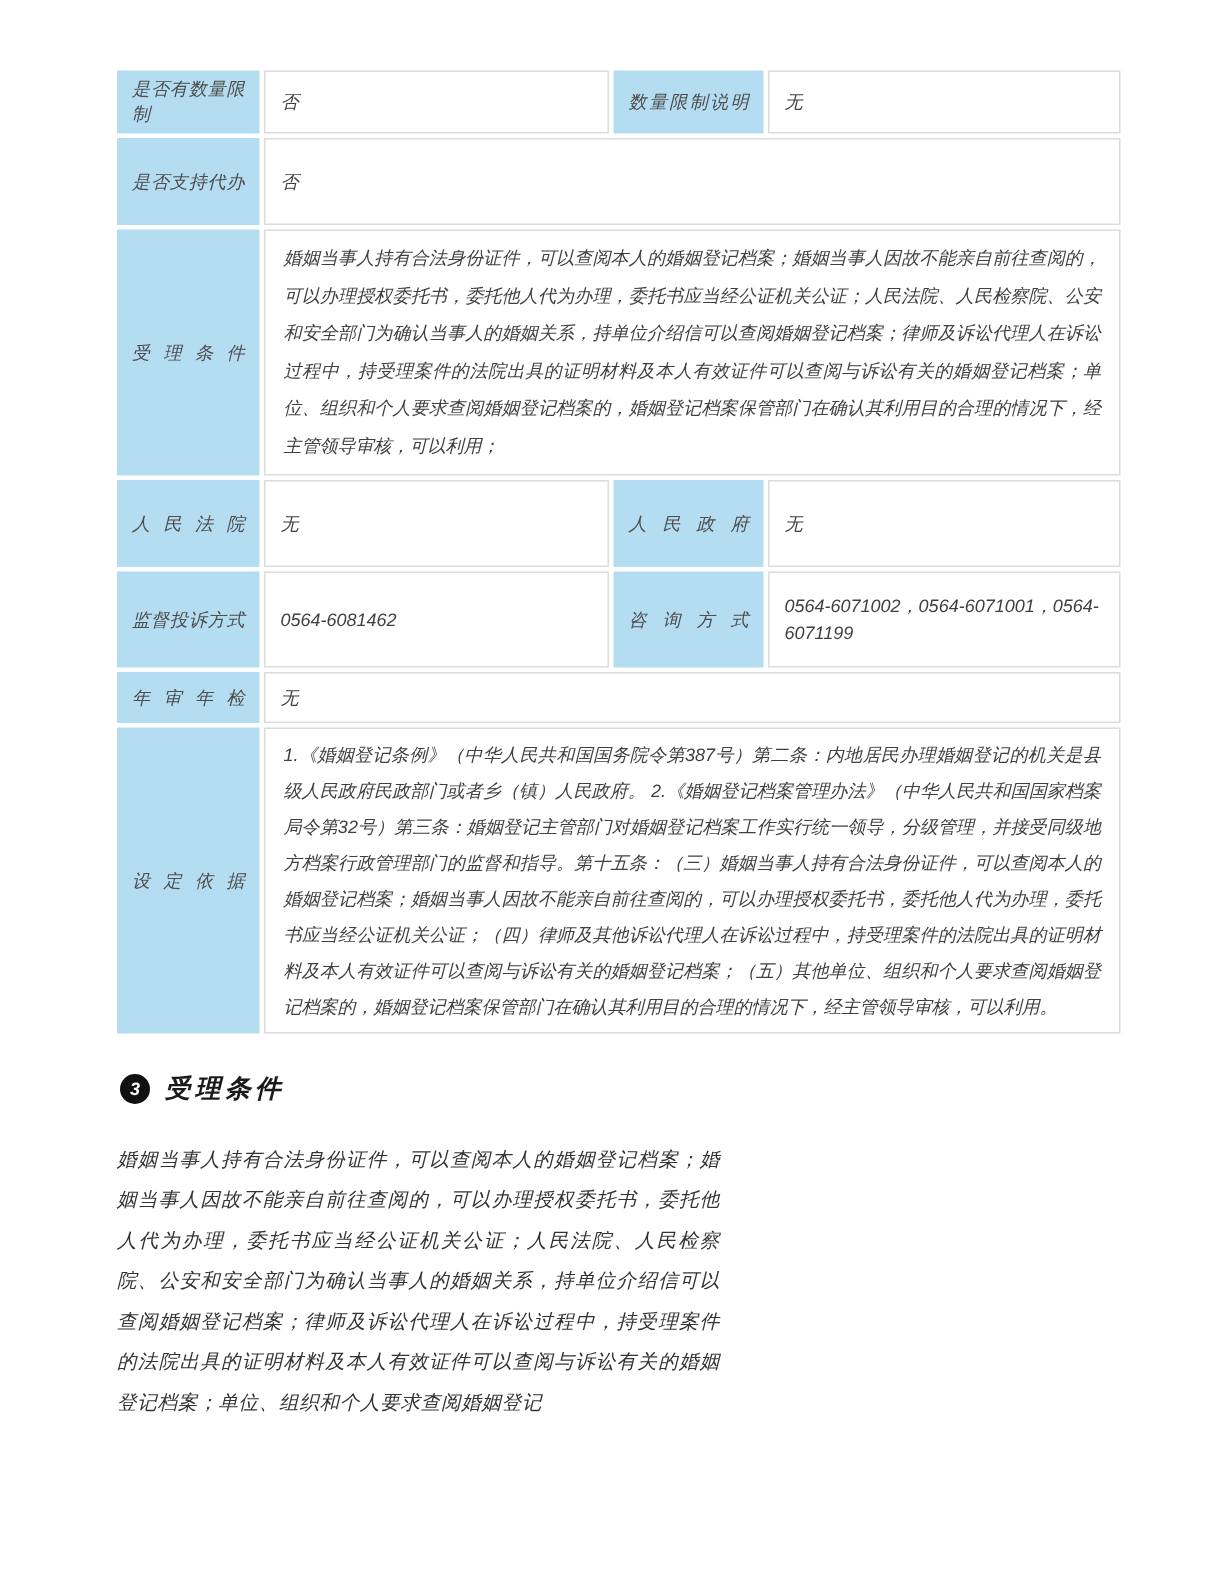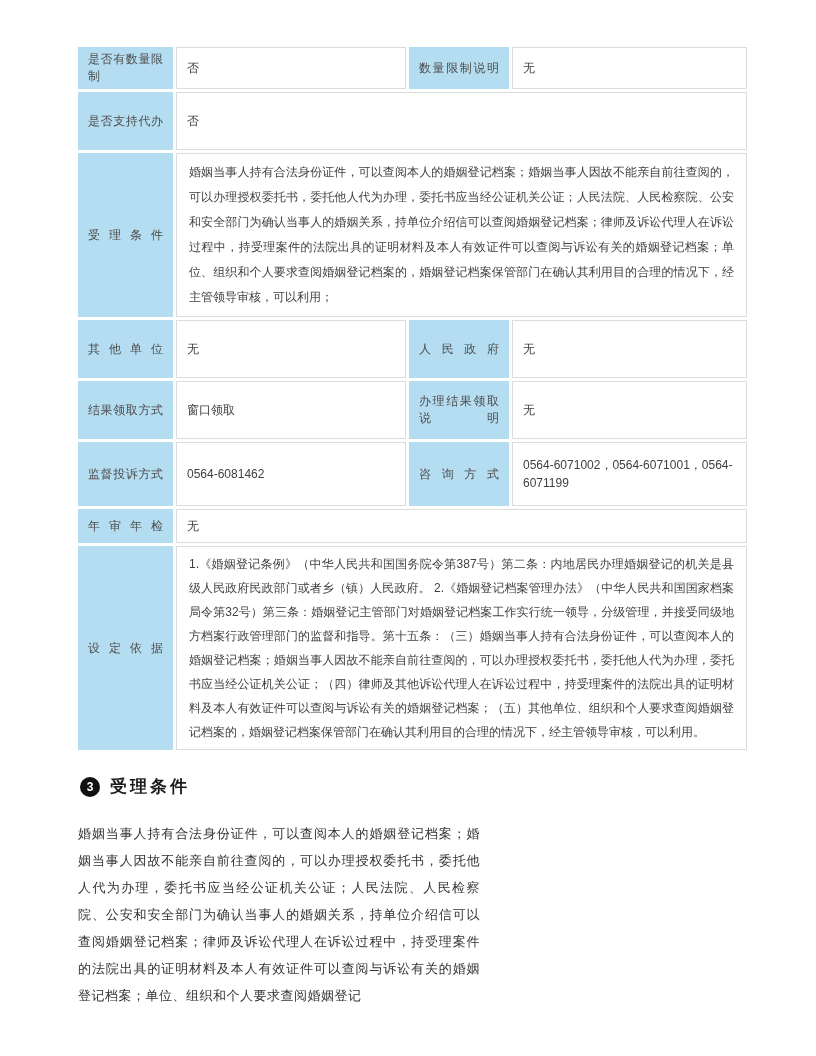--- a/index.html
+++ b/index.html
@@ -9,20 +9,21 @@
     color:#3f3f3f;
   }
   .page {
     position:relative;
     width:816px;
     height:1056px;
     margin:0 auto;
     background:#ffffff;
     overflow:hidden;
     padding:44px 78px 0 78px;
+    font-style:italic;
   }
   table.info-table {
     border-collapse:separate;
     border-spacing:3px;
     table-layout:fixed;
     width:666px;
     margin-left:-3px;
   }
   td {
     font-size:12px;
@@ -123,32 +124,26 @@
       <td class="value h42" colspan="3">否</td>
     </tr>
 
     <tr>
       <td class="label">受理条件</td>
       <td class="value long" colspan="3">婚姻当事人持有合法身份证件，可以查阅本人的婚姻登记档案；婚姻当事人因故不能亲自前往查阅的，可以办理授权委托书，委托他人代为办理，委托书应当经公证机关公证；人民法院、人民检察院、公安和安全部门为确认当事人的婚姻关系，持单位介绍信可以查阅婚姻登记档案；律师及诉讼代理人在诉讼过程中，持受理案件的法院出具的证明材料及本人有效证件可以查阅与诉讼有关的婚姻登记档案；单位、组织和个人要求查阅婚姻登记档案的，婚姻登记档案保管部门在确认其利用目的合理的情况下，经主管领导审核，可以利用；</td>
     </tr>
 
 
     <tr>
-      <td class="label h42">其他单位</td>
+      <td class="label h42">人民法院</td>
       <td class="value h42">无</td>
       <td class="label h42">人民政府</td>
       <td class="value h42">无</td>
     </tr>
 
-    <tr>
-      <td class="label h42">结果领取方式</td>
-      <td class="value h42">窗口领取</td>
-      <td class="label h42">办理结果领取说明</td>
-      <td class="value h42">无</td>
-    </tr>
 
     <tr>
       <td class="label h64">监督投诉方式</td>
       <td class="value h64">0564-6081462</td>
       <td class="label h64">咨询方式</td>
       <td class="value h64">0564-6071002，0564-6071001，0564-6071199</td>
     </tr>
 
     <tr>
       <td class="label h46">年审年检</td>

